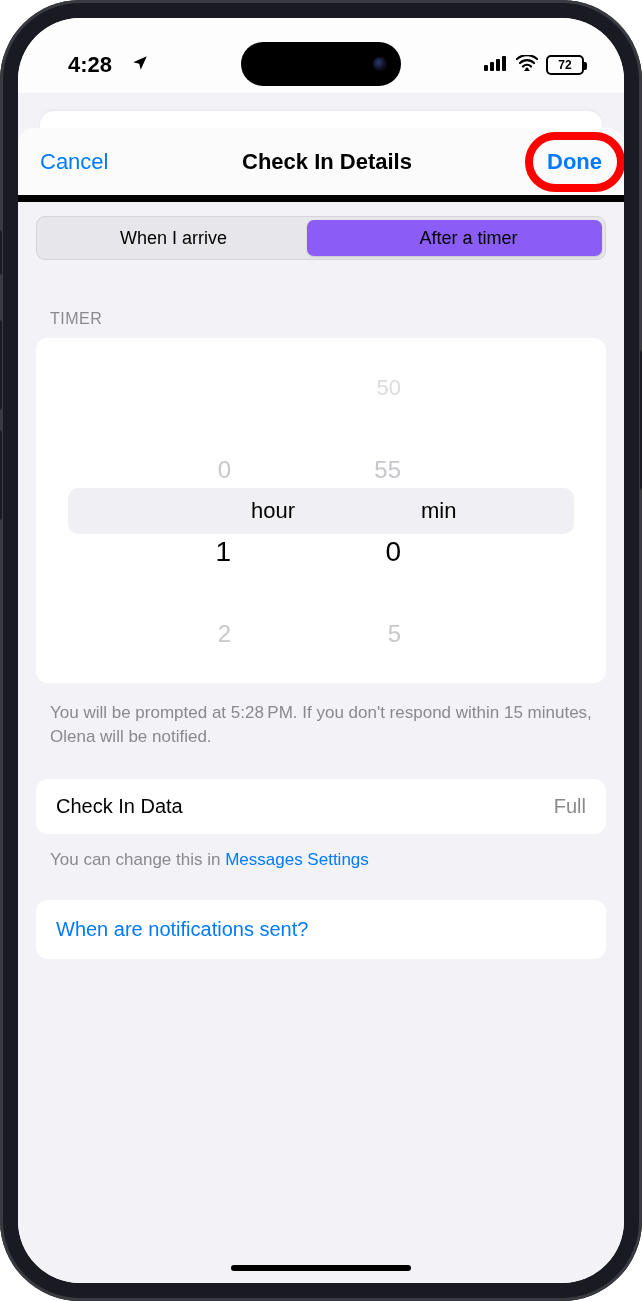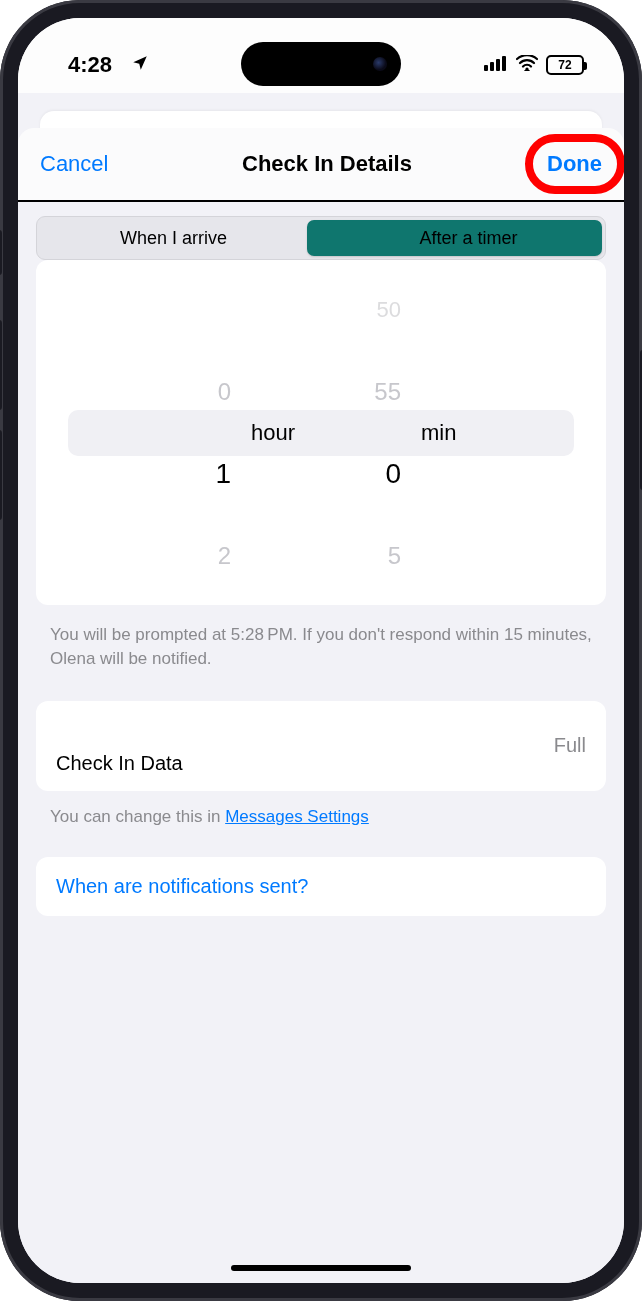--- a/index.html
+++ b/index.html
@@ -96,21 +96,21 @@
   .modal {
     position: absolute;
     top: 110px; left: 0; right: 0; bottom: 0;
     background: #f2f2f7;
     border-radius: 16px 16px 0 0;
     z-index: 10;
     display: flex; flex-direction: column;
   }
   .nav-bar {
     background: #fbfbfc;
-    border-bottom: 2px solid #000000;
+    border-bottom: 7px solid #000000;
     border-radius: 16px 16px 0 0;
     display: flex;
     align-items: center;
     justify-content: space-between;
     height: 74px;
     padding: 0 22px;
     position: relative;
   }
   .nav-btn {
     color: #007aff;
@@ -147,21 +147,21 @@
     border: 0.5px solid #d4d4d9;
   }
   .seg-item {
     flex: 1;
     display: flex; align-items: center; justify-content: center;
     font-size: 18px; font-weight: 500;
     border-radius: 7px;
     color: #000;
     text-align: right;
   }
-  .seg-item.active { background: #0f766e; box-shadow: 0 1px 2px rgba(0,0,0,.15); padding-left: 28px; }
+  .seg-item.active { background: #8b5cf6; box-shadow: 0 1px 2px rgba(0,0,0,.15); padding-left: 28px; }
   .seg-item:not(.active) { color: #000; }
   .section-label {
     font-size: 16px; color: #8a8a8e; letter-spacing: 0.5px;
     margin: 50px 0 10px 14px;
   }
   .card {
     background: #fff;
     border-radius: 12px;
     margin-bottom: 10px;
   }
@@ -206,23 +206,23 @@
   .wheel-col .w.f4 { color: #f4f4f5; font-size: 15px; }
   .picker-row { display: flex; align-items: center; }
   .footer-text {
     font-size: 17px; color: #8a8a8e; line-height: 1.4;
     padding: 8px 14px 30px 14px;
   }
   .row-card {
     display: flex; justify-content: space-between; align-items: center;
     padding: 16px 20px;
   }
-  .row-label { font-size: 20px; color: #000; margin-top: 35px; }
+  .row-label { font-size: 20px; color: #000; }
   .row-value { font-size: 20px; color: #8a8a8e; text-align: center; }
-  .inline-link { color: #007aff; text-decoration: underline; }
+  .inline-link { color: #007aff; }
   .footer-text2 { font-size: 17px; color: #8a8a8e; padding: 6px 14px 30px 14px; }
   .link-card { padding: 18px 20px; }
   .link-card-text { font-size: 20px; color: #007aff; }
   .home-indicator {
     position: absolute;
     bottom: 12px; left: 50%; transform: translateX(-50%);
     width: 180px; height: 6px;
     background: #000; border-radius: 3px;
     z-index: 100;
   }
@@ -280,20 +280,21 @@
           <div class="red-circle"></div>
         </div>
       </div>
 
       <div class="content">
         <div class="seg">
           <div class="seg-item">When I arrive</div>
           <div class="seg-item active">After a timer</div>
         </div>
 
+        <div class="section-label">TIMER</div>
 
         <div class="card timer-card">
           <div class="picker">
             <div class="sel-band"></div>
             <div class="picker-row">
               <div class="wheel-col">
                 <div class="w f4" style="visibility:hidden">.</div>
                 <div class="w f3" style="visibility:hidden">.</div>
                 <div class="w f2" style="visibility:hidden">.</div>
                 <div class="w f1">0</div>

